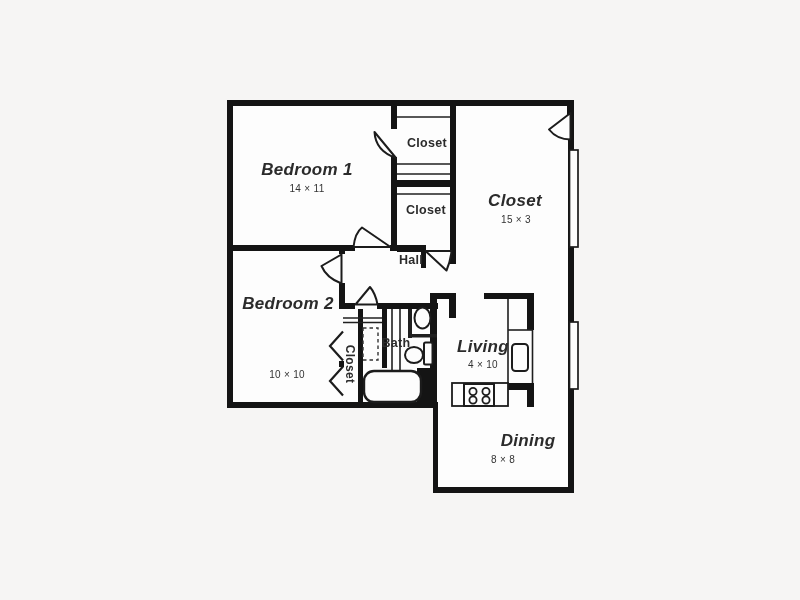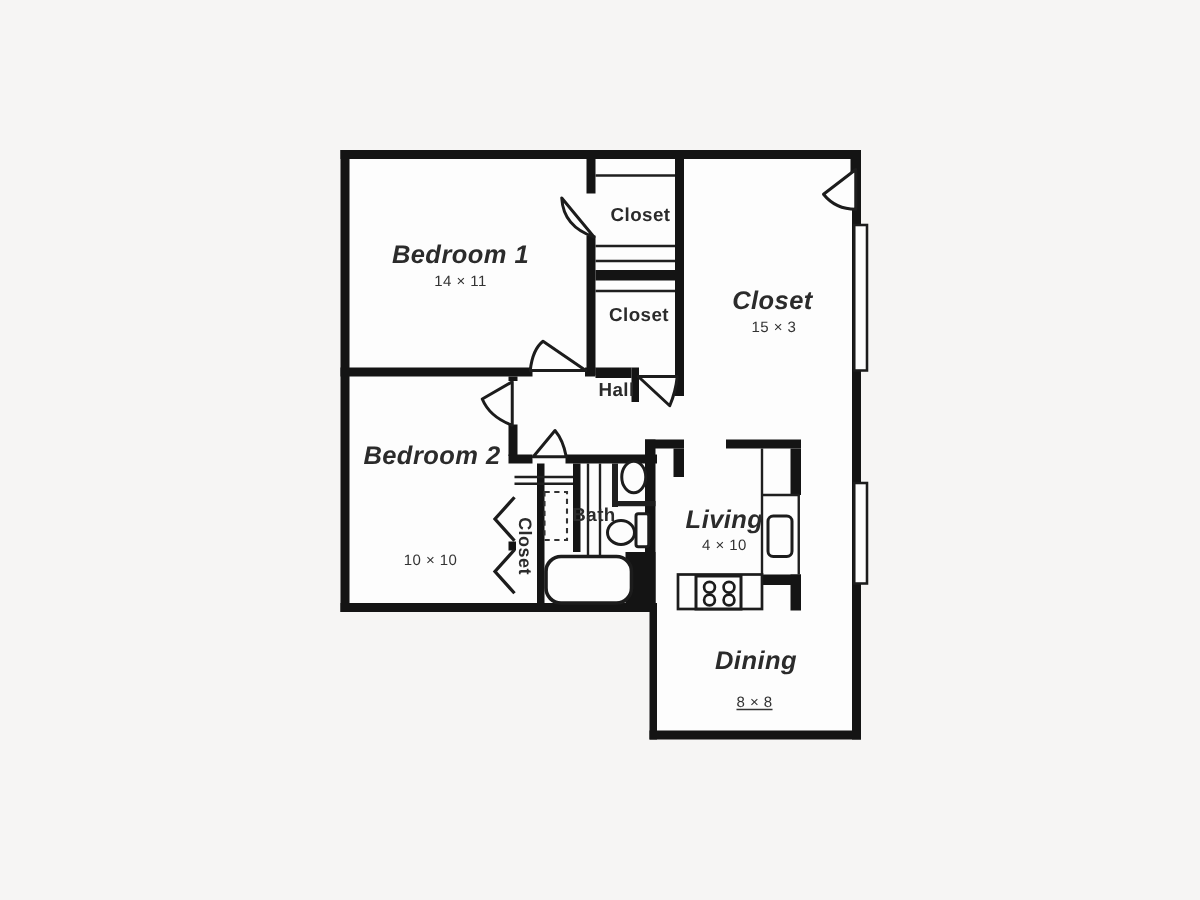--- a/index.html
+++ b/index.html
@@ -161,17 +161,17 @@
     <div class="lbl room-name" style="left:288px;top:304px;">Bedroom 2</div>
     <div class="lbl room-dims" style="left:287px;top:341px;margin-top:33px;">10 × 10</div>
 
     <div class="lbl small-name vertical" style="left:350px;top:364px;font-size:12px;">Closet</div>
 
     <div class="lbl small-name" style="left:396px;top:343px;">Bath</div>
 
     <div class="lbl room-name" style="left:483px;top:347px;">Living</div>
     <div class="lbl room-dims" style="left:483px;top:364px;">4 × 10</div>
 
-    <div class="lbl room-name" style="left:504px;top:441px;">Dining</div>
-    <div class="lbl room-dims" style="left:503px;top:469px;text-decoration:underline;">8 × 8</div>
+    <div class="lbl room-name" style="left:528px;top:441px;">Dining</div>
+    <div class="lbl room-dims" style="left:503px;top:459px;">8 × 8</div>
   </div>
 
 </div>
 
 </body></html>

